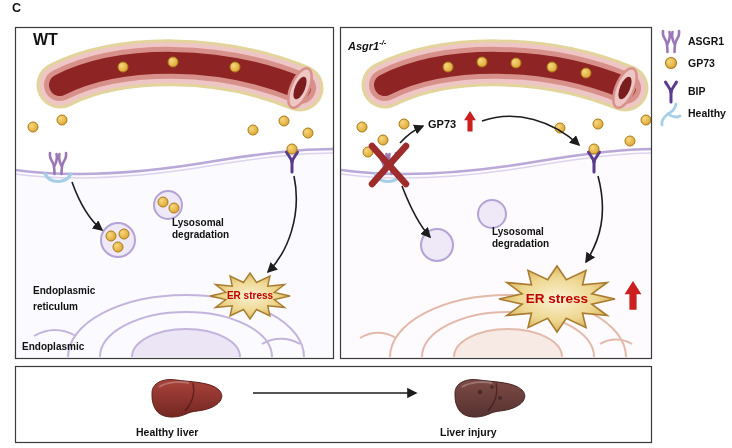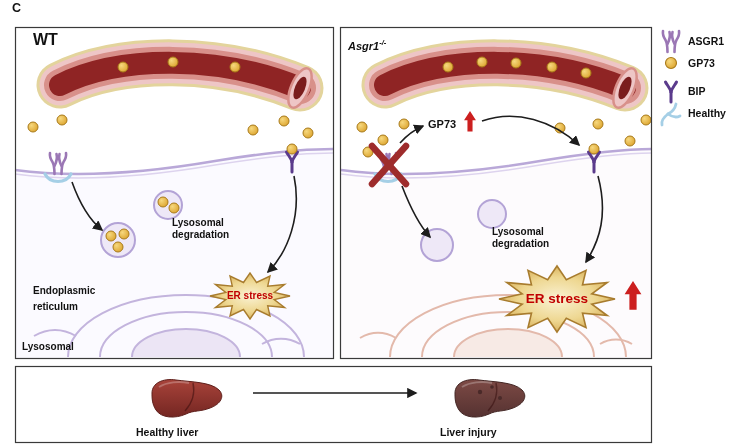--- a/index.html
+++ b/index.html
@@ -240,21 +240,21 @@
 
 <div class="lbl fig-c">C</div>
 <div class="lbl wt-title">WT</div>
 <div class="lbl ko-title"><span>Asgr1</span><sup>-/-</sup></div>
 <div class="lbl gp73-lbl">GP73</div>
 <div class="lbl wrap lys-wt">Lysosomal degradation</div>
 <div class="lbl wrap lys-ko">Lysosomal degradation</div>
 <div class="lbl ers-wt">ER stress</div>
 <div class="lbl ers-ko">ER stress</div>
 <div class="lbl wrap er-lbl">Endoplasmic reticulum</div>
-<div class="lbl hep-lbl">Lysosomal</div>
+<div class="lbl hep-lbl">Endoplasmic</div>
 
 <div class="lbl leg leg-0">ASGR1</div>
 <div class="lbl leg leg-1">GP73</div>
 <div class="lbl leg leg-2">BIP</div>
 <div class="lbl leg leg-3">Healthy</div>
 
 <div class="lbl healthy-lbl">Healthy liver</div>
 <div class="lbl injury-lbl">Liver injury</div>
 
 </div>

